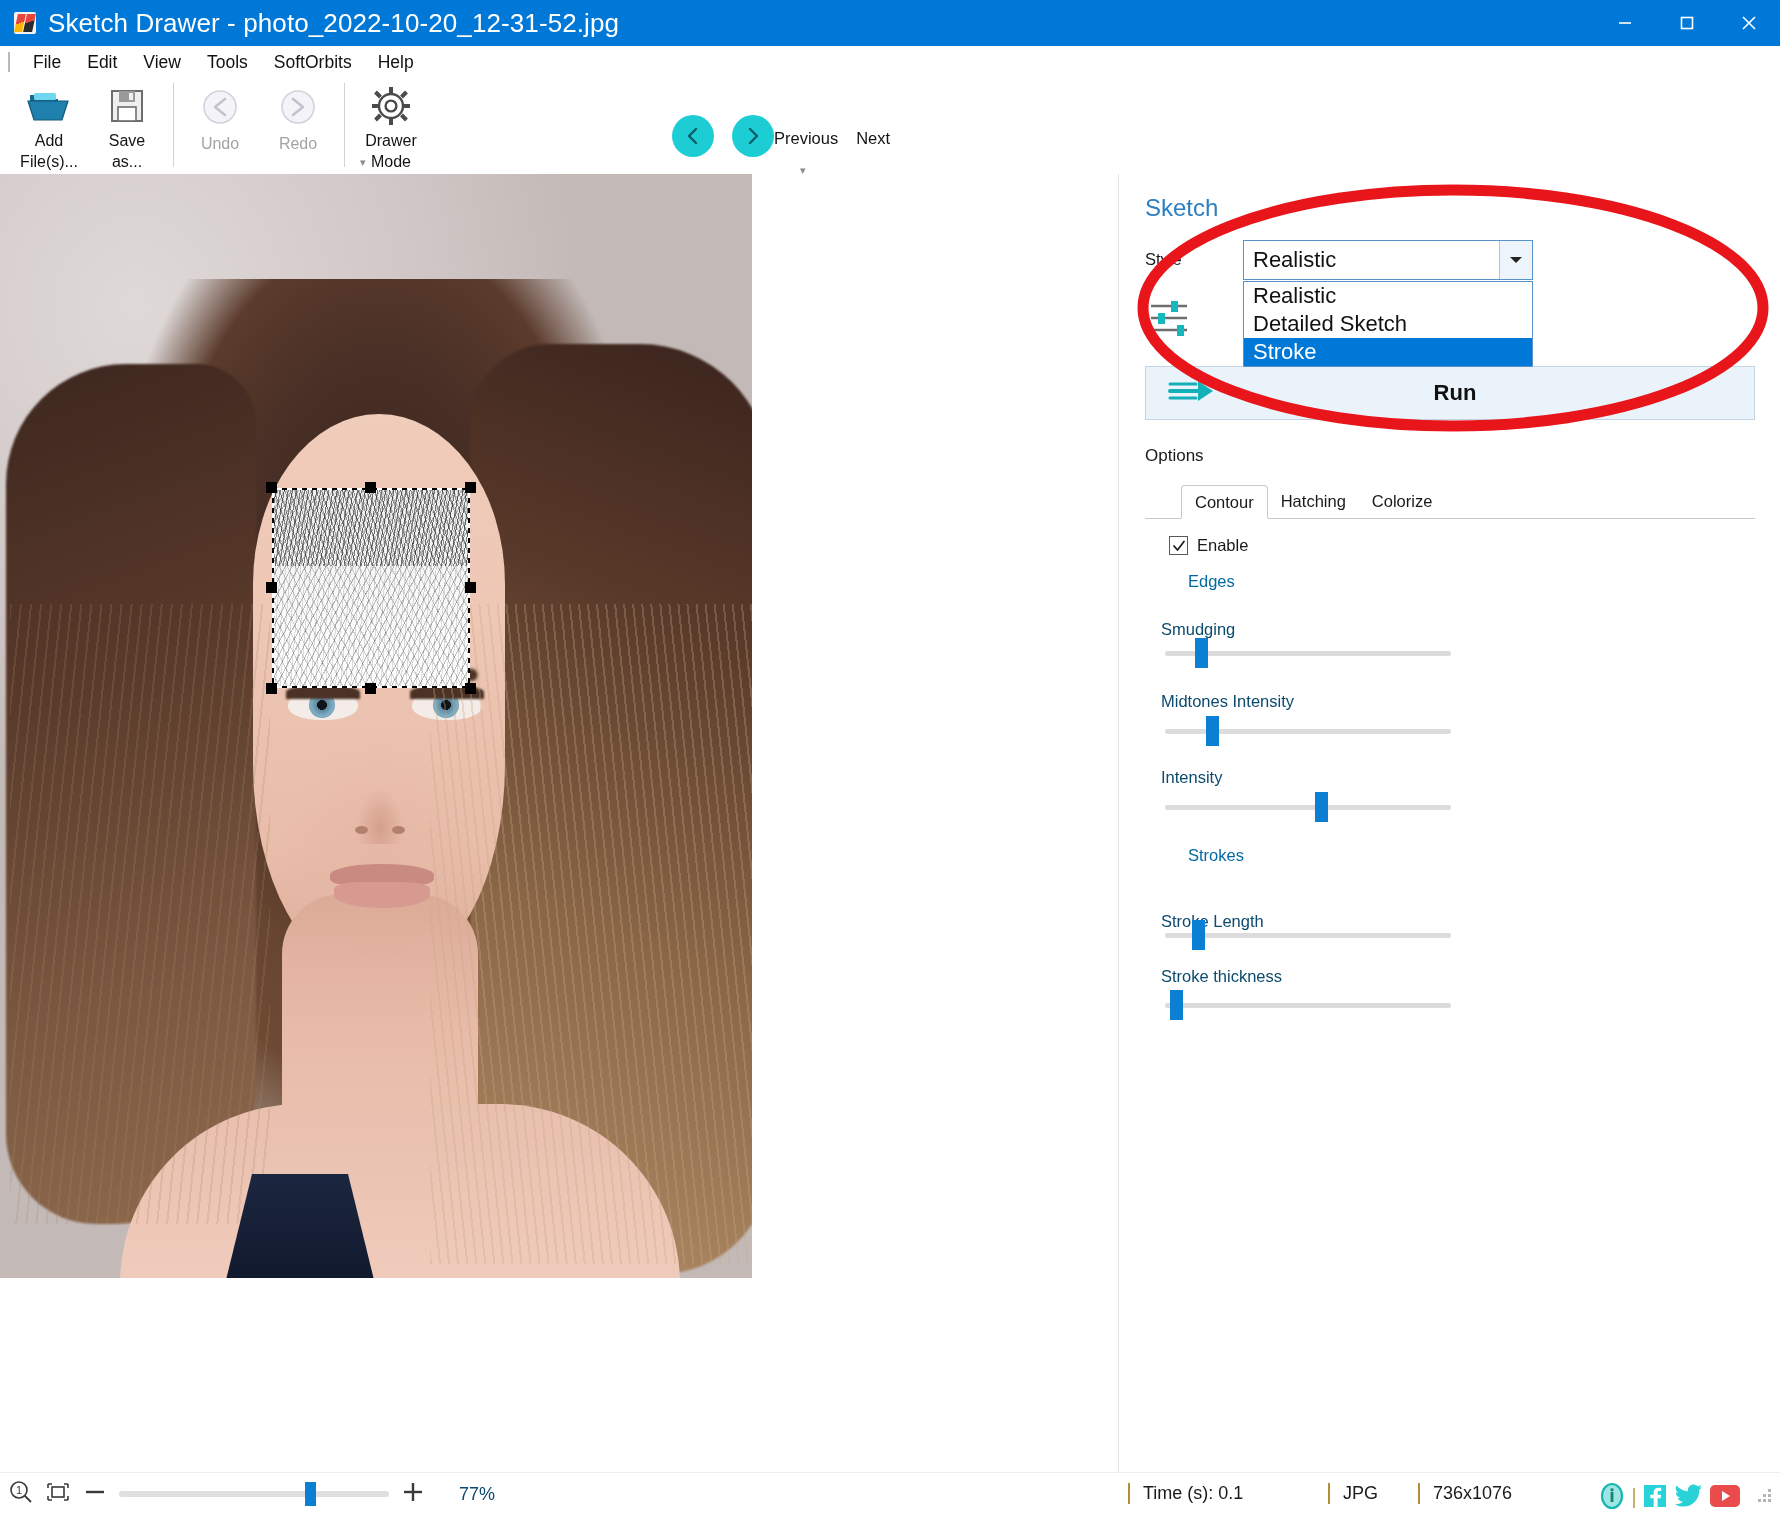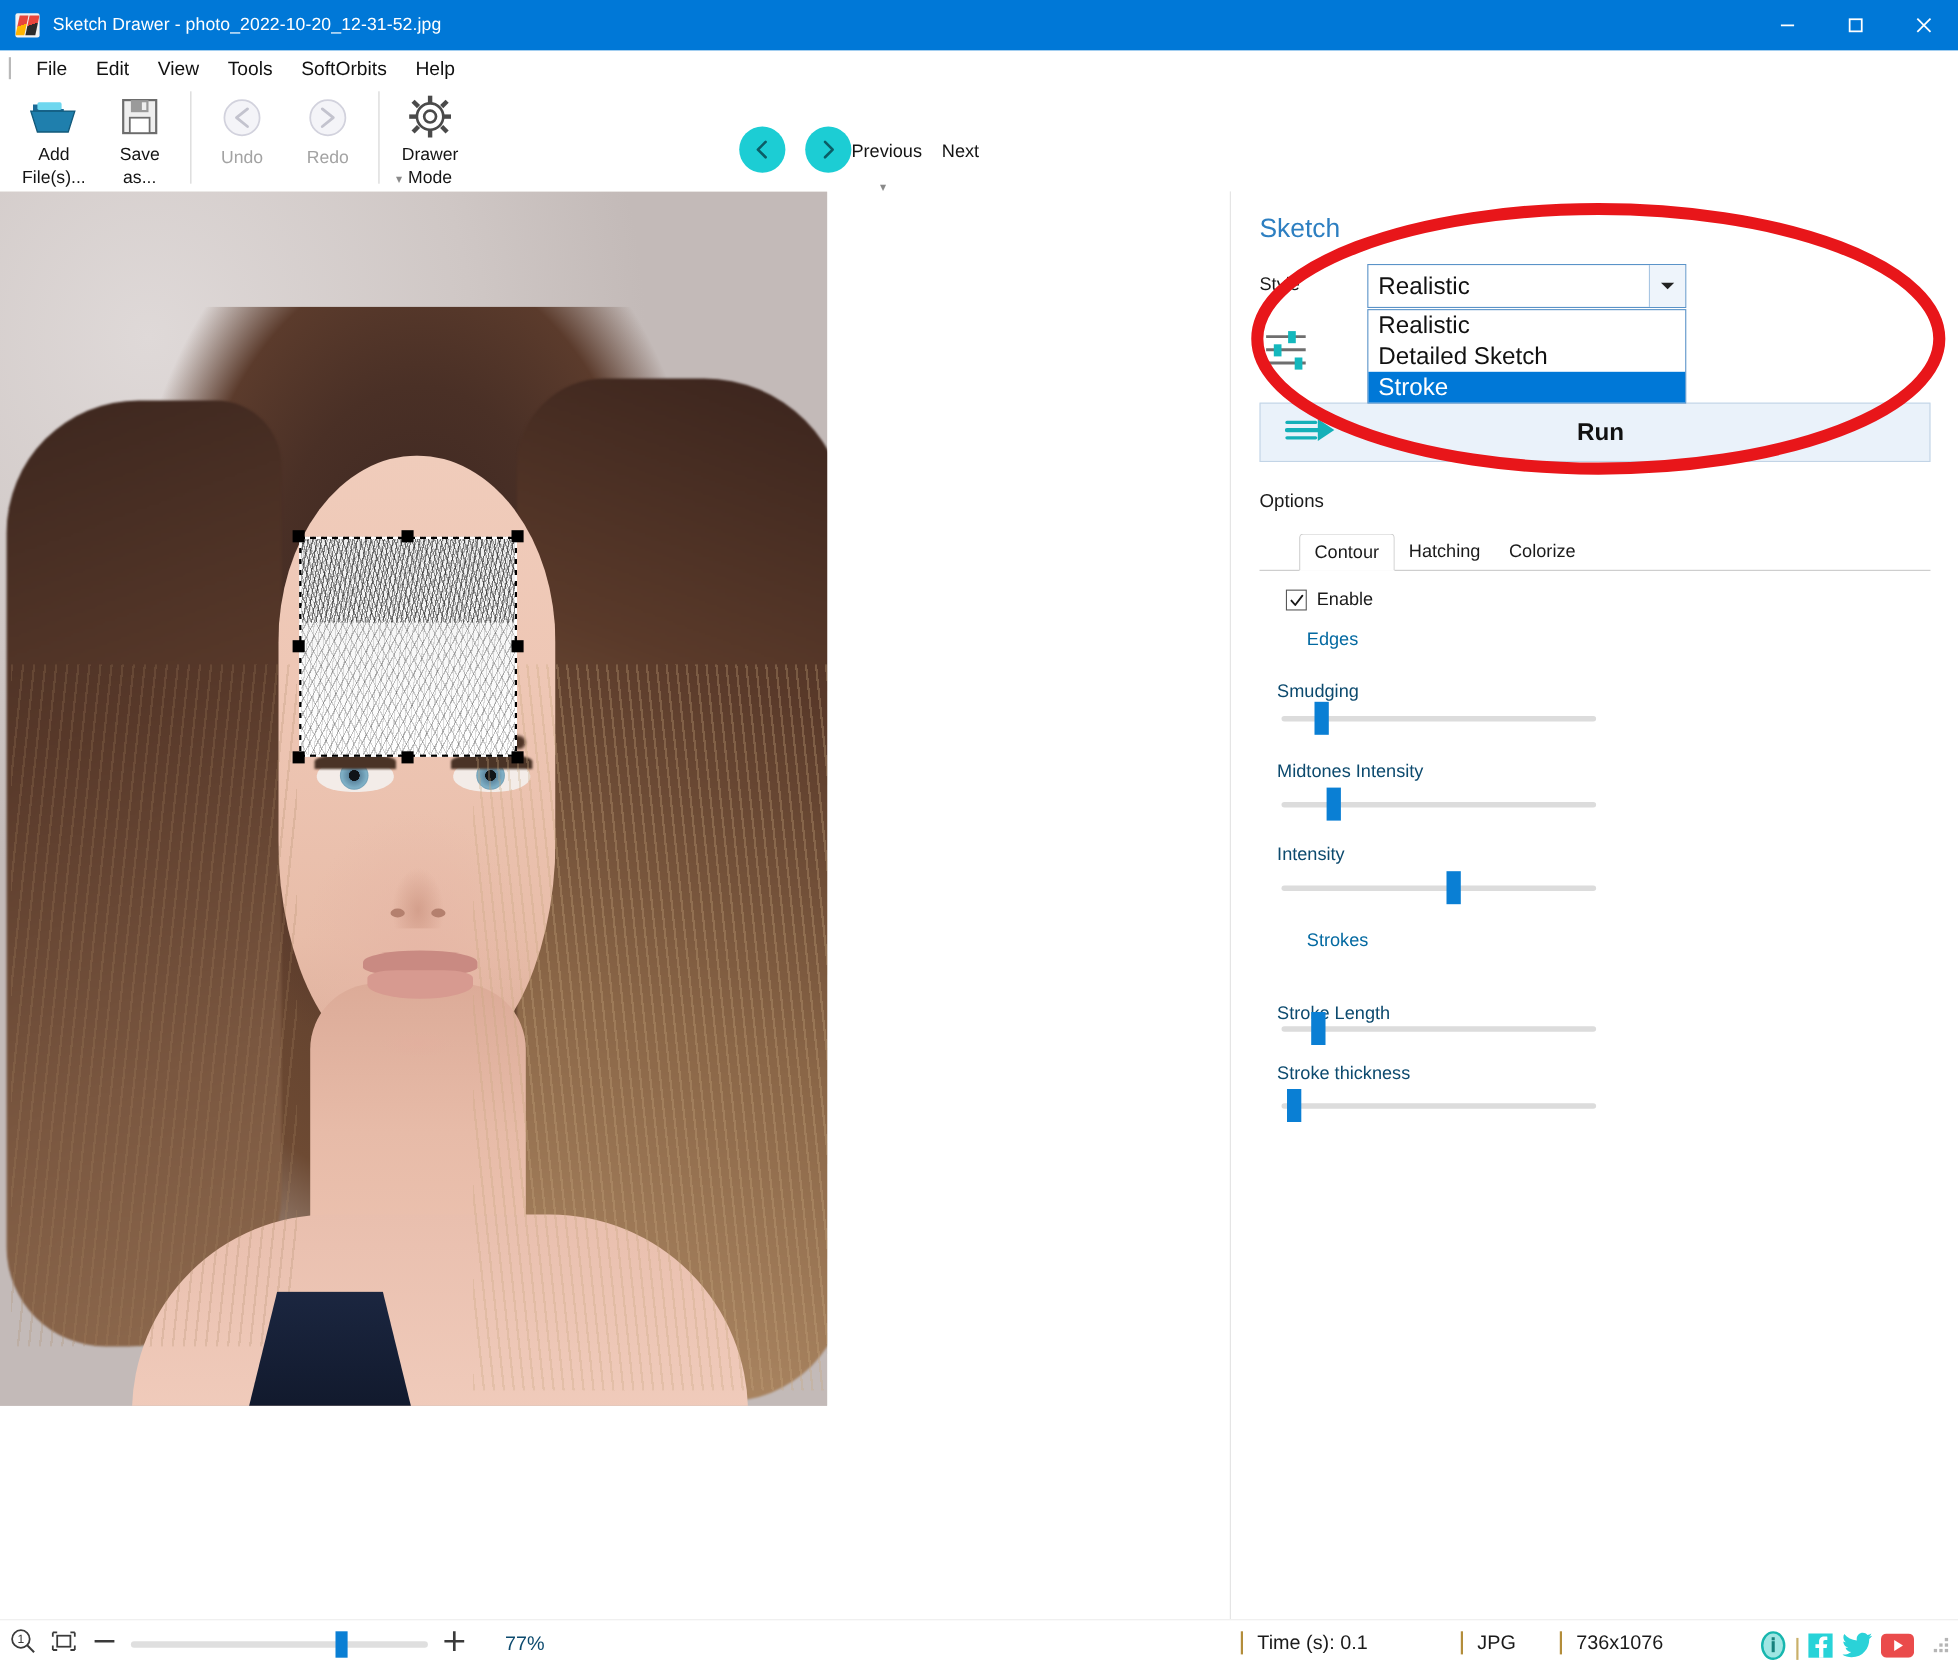--- a/index.html
+++ b/index.html
@@ -25,21 +25,21 @@
     content:"";position:absolute;left:2px;top:2px;width:8px;height:18px;
     background:linear-gradient(160deg,#e8453c 0 50%,#ffb400 50% 100%);
     transform:skewX(-12deg);
   }
   .tb-icon:after{
     content:"";position:absolute;left:11px;top:2px;width:9px;height:18px;
     background:linear-gradient(160deg,#e8453c 0 45%,#2b2b2b 45% 100%);
     transform:skewX(-12deg);
   }
   .tb-title{
-    color:#ffffff;font-size:16px;letter-spacing:.1px;white-space:nowrap;
+    color:#ffffff;font-size:26px;letter-spacing:.1px;white-space:nowrap;
   }
   .winctl{position:absolute;top:0;right:0;height:46px;display:flex;}
   .winbtn{
     width:62px;height:46px;display:flex;align-items:center;justify-content:center;
     color:#ffffff;
   }
   .winbtn svg{display:block}
 
   
   .menubar{

